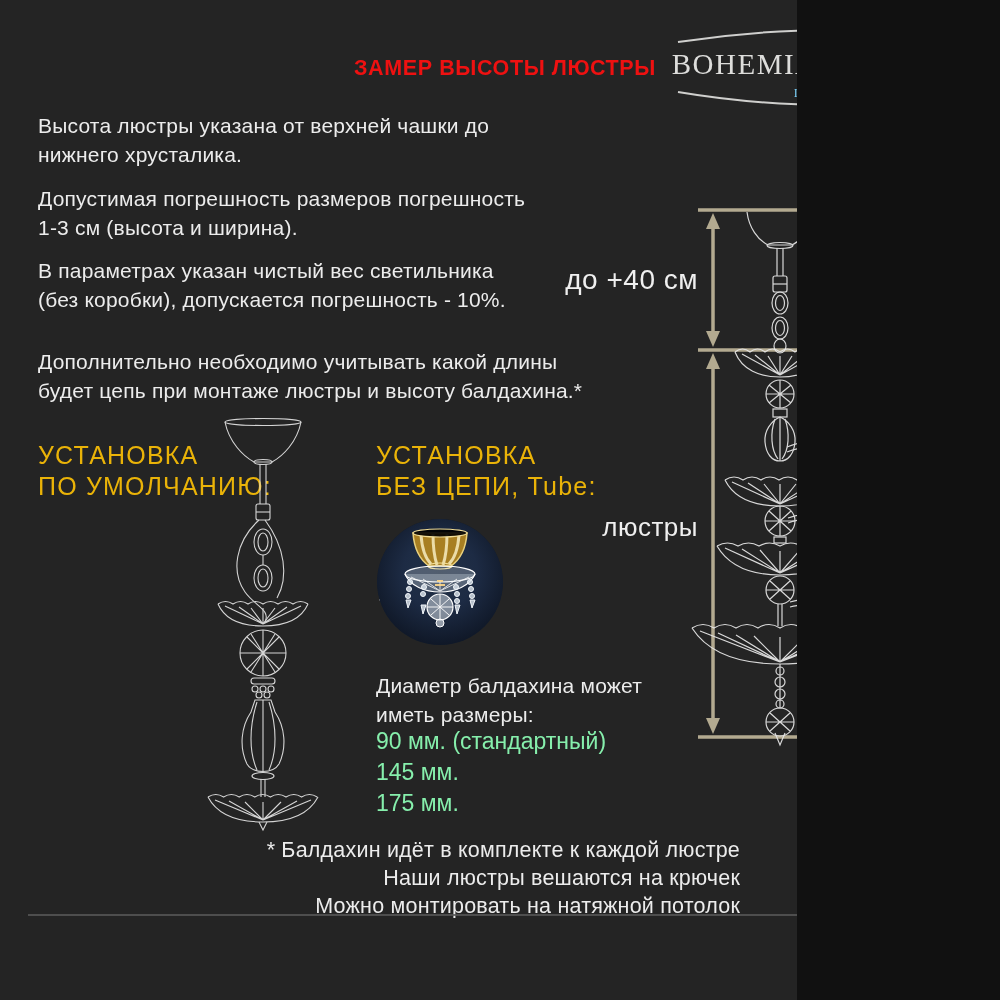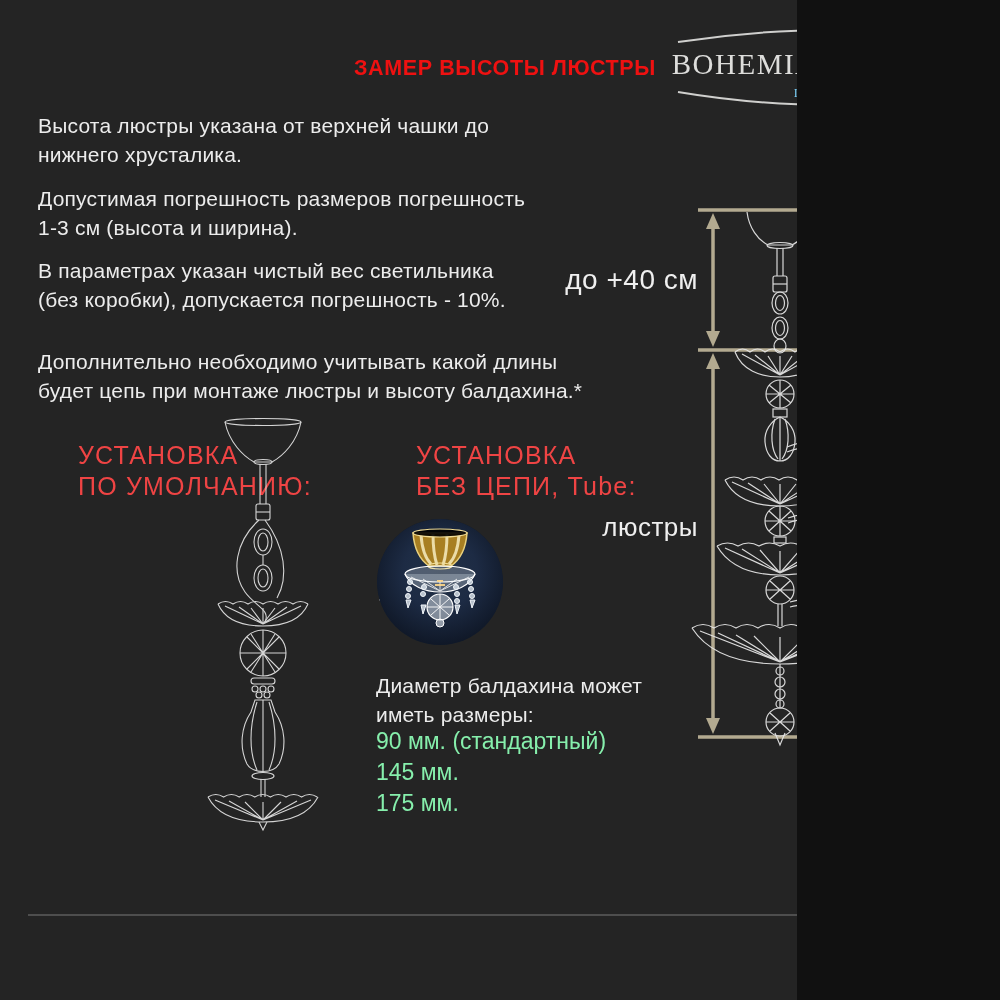--- a/index.html
+++ b/index.html
@@ -36,21 +36,21 @@
   .p3{left:38px;top:257px;}
   .p4{left:38px;top:329px;margin-top:19px;}
   .measure-chain{
     left:520px;top:264px;width:178px;text-align:right;
     font-size:28px;letter-spacing:.5px;color:#efefef;
   }
   .measure-height{
     left:540px;top:511px;width:158px;text-align:right;
     font-size:26px;line-height:33px;letter-spacing:.5px;color:#efefef;
   }
-  .section-heading{font-size:25px;line-height:31px;letter-spacing:1.2px;color:#ef4444;margin-left:40px;}
+  .section-heading{font-size:25px;line-height:31px;letter-spacing:1.2px;color:#eab308;}
   .h-default{left:38px;top:440px;}
   .h-nochain{left:376px;top:440px;}
   .photo{
     left:377px;top:519px;width:126px;height:126px;border-radius:50%;
     overflow:hidden;background:#141d2b;
   }
   .canopy-intro{left:376px;top:672px;}
   .canopy-sizes{left:376px;top:726px;font-size:23px;line-height:31px;color:#86efac;}
   .footnotes{
     right:57px;top:836px;width:620px;text-align:right;
@@ -307,16 +307,21 @@
   <div class="abs para canopy-intro">
     <div>Диаметр балдахина может</div>
     <div>иметь размеры:</div>
   </div>
   <div class="abs canopy-sizes">
     <div>90 мм. (стандартный)</div>
     <div>145 мм.</div>
     <div>175 мм.</div>
   </div>
 
+  <div class="abs footnotes">
+    <div>* Балдахин идёт в комплекте к каждой люстре</div>
+    <div>Наши люстры вешаются на крючек</div>
+    <div>Можно монтировать на натяжной потолок</div>
+  </div>
 
   <div class="abs divider"></div>
 
 </div>
 
 </body></html>

